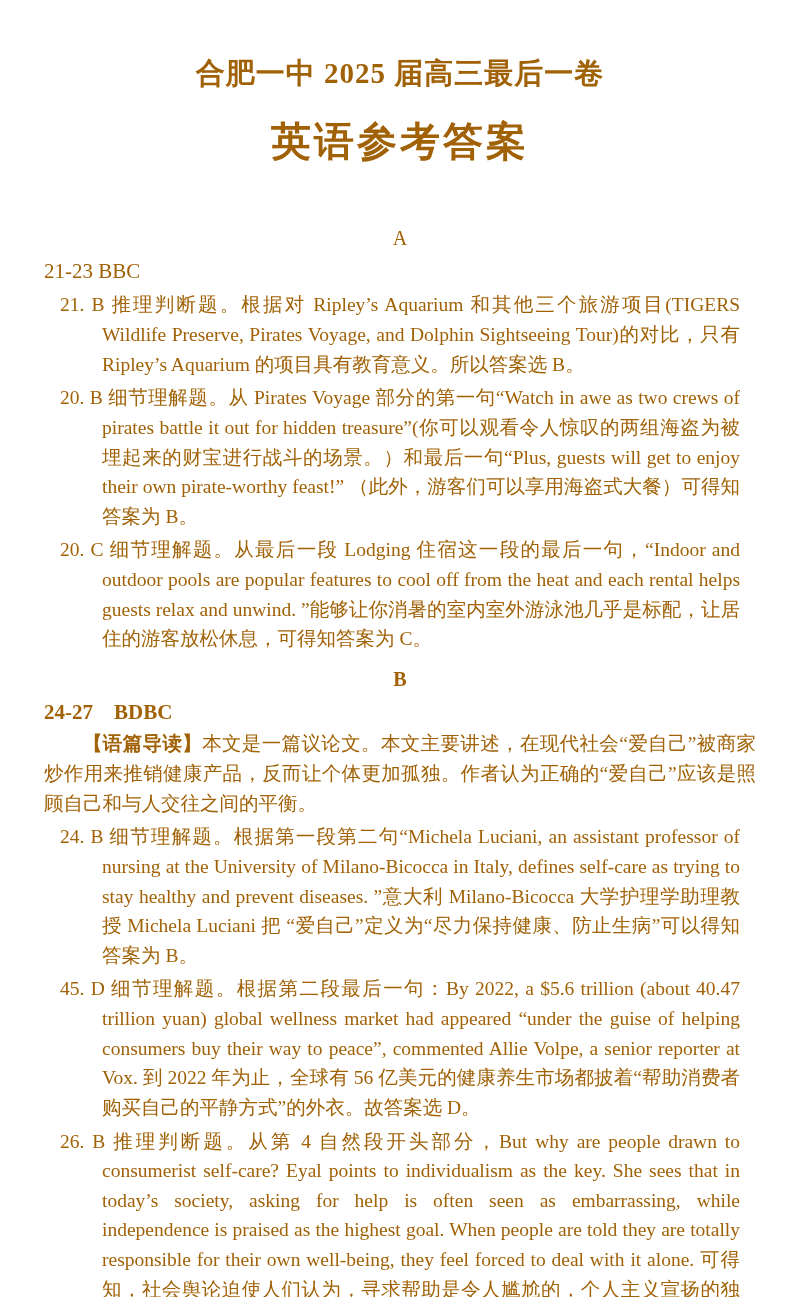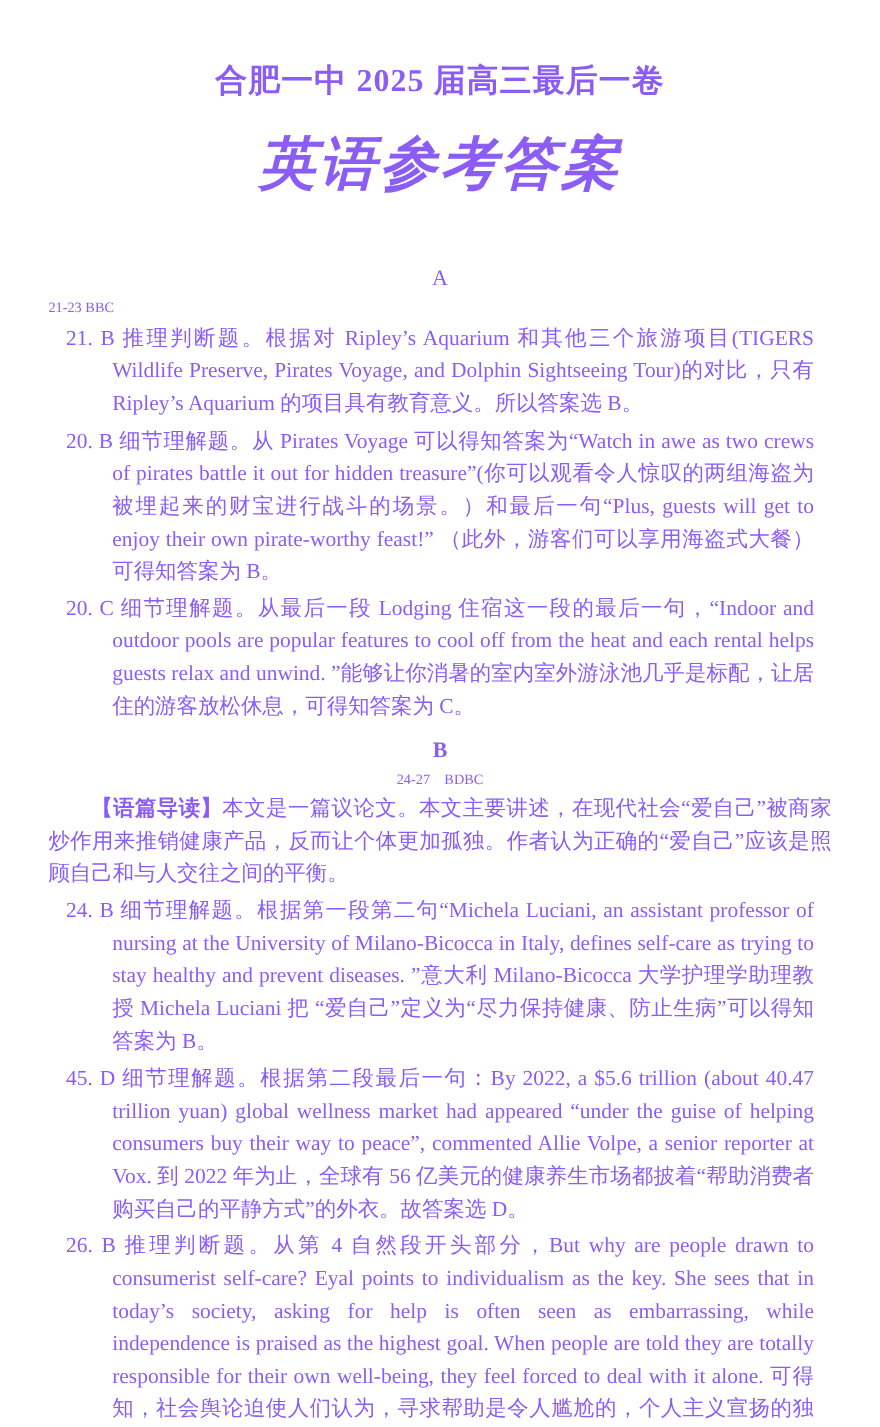--- a/index.html
+++ b/index.html
@@ -2,53 +2,52 @@
 <html lang="zh"><head>
 <meta charset="utf-8">
 <style>
   html, body { margin: 0; padding: 0; background: #ffffff; }
   .page {
     width: 800px;
     height: 1297px;
     box-sizing: border-box;
     padding: 50px 44px 28px 44px;
     background: #ffffff;
-    color: #8b5cf6;
+    color: #a16207;
     font-family: "Liberation Serif", "DejaVu Serif", serif;
     display: flex;
     flex-direction: column;
     overflow: hidden;
   }
   .title {
     text-align: center;
     font-size: 29px;
     font-weight: bold;
     margin: 4px 0 20px 0;
     letter-spacing: 1px;
   }
   .subtitle {
     text-align: center;
-    font-size: 52px;
+    font-size: 40px;
     font-weight: bold;
     margin: 0 0 48px 0;
     letter-spacing: 3px;
-    font-style: italic;
   }
   .section-heading {
     text-align: center;
     font-size: 20px;
     margin: 10px 0 6px 0;
   }
   .section-heading.bold { font-weight: bold; }
   .answer-key {
-    font-size: 13px;
+    font-size: 21px;
     line-height: 1.45;
     margin: 2px 0;
   }
-  .answer-key.bold { font-weight: normal; text-align: center; }
+  .answer-key.bold { font-weight: bold; }
   .guide {
     font-size: 19.5px;
     line-height: 1.52;
     text-indent: 2em;
     text-align: justify;
     margin: 2px 0;
   }
   .guide-label { font-weight: bold; }
   .item {
     font-size: 19.5px;
@@ -64,21 +63,21 @@
 
 <div class="page">
 
   <h1 class="title">合肥一中 2025 届高三最后一卷</h1>
   <h2 class="subtitle">英语参考答案</h2>
 
   <div>
     <div class="section-heading">A</div>
     <div class="answer-key">21-23 BBC</div>
     <p class="item"><span>21. B</span> <span>推理判断题。根据对 Ripley’s Aquarium 和其他三个旅游项目(TIGERS Wildlife Preserve, Pirates Voyage, and Dolphin Sightseeing Tour)的对比，只有 Ripley’s Aquarium 的项目具有教育意义。所以答案选 B。</span></p>
-    <p class="item"><span>20. B</span> <span>细节理解题。从 Pirates Voyage 可以得知答案为“Watch in awe as two crews of pirates battle it out for hidden treasure”(你可以观看令人惊叹的两组海盗为被埋起来的财宝进行战斗的场景。）和最后一句“Plus, guests will get to enjoy their own pirate-worthy feast!” （此外，游客们可以享用海盗式大餐）可得知答案为 B。</span></p>
+    <p class="item"><span>20. B</span> <span>细节理解题。从 Pirates Voyage 部分的第一句“Watch in awe as two crews of pirates battle it out for hidden treasure”(你可以观看令人惊叹的两组海盗为被埋起来的财宝进行战斗的场景。）和最后一句“Plus, guests will get to enjoy their own pirate-worthy feast!” （此外，游客们可以享用海盗式大餐）可得知答案为 B。</span></p>
     <p class="item"><span>20. C</span> <span>细节理解题。从最后一段 Lodging 住宿这一段的最后一句，“Indoor and outdoor pools are popular features to cool off from the heat and each rental helps guests relax and unwind. ”能够让你消暑的室内室外游泳池几乎是标配，让居住的游客放松休息，可得知答案为 C。</span></p>
   </div>
 
   <div>
     <div class="section-heading bold">B</div>
     <div class="answer-key bold">24-27　BDBC</div>
     <p class="guide"><span class="guide-label">【语篇导读】</span><span>本文是一篇议论文。本文主要讲述，在现代社会“爱自己”被商家炒作用来推销健康产品，反而让个体更加孤独。作者认为正确的“爱自己”应该是照顾自己和与人交往之间的平衡。</span></p>
     <p class="item"><span>24. B</span> <span>细节理解题。根据第一段第二句“Michela Luciani, an assistant professor of nursing at the University of Milano-Bicocca in Italy, defines self-care as trying to stay healthy and prevent diseases. ”意大利 Milano-Bicocca 大学护理学助理教授 Michela Luciani 把 “爱自己”定义为“尽力保持健康、防止生病”可以得知答案为 B。</span></p>
     <p class="item"><span>45. D</span> <span>细节理解题。根据第二段最后一句：By 2022, a $5.6 trillion (about 40.47 trillion yuan) global wellness market had appeared “under the guise of helping consumers buy their way to peace”, commented Allie Volpe, a senior reporter at Vox. 到 2022 年为止，全球有 56 亿美元的健康养生市场都披着“帮助消费者购买自己的平静方式”的外衣。故答案选 D。</span></p>
     <p class="item"><span>26. B</span> <span>推理判断题。从第 4 自然段开头部分，But why are people drawn to consumerist self-care? Eyal points to individualism as the key. She sees that in today’s society, asking for help is often seen as embarrassing, while independence is praised as the highest goal. When people are told they are totally responsible for their own well-being, they feel forced to deal with it alone. 可得知，社会舆论迫使人们认为，寻求帮助是令人尴尬的，个人主义宣扬的独立才是值得赞扬的。个人应该为自己的健康幸福负责。故答案选 B。</span></p>

